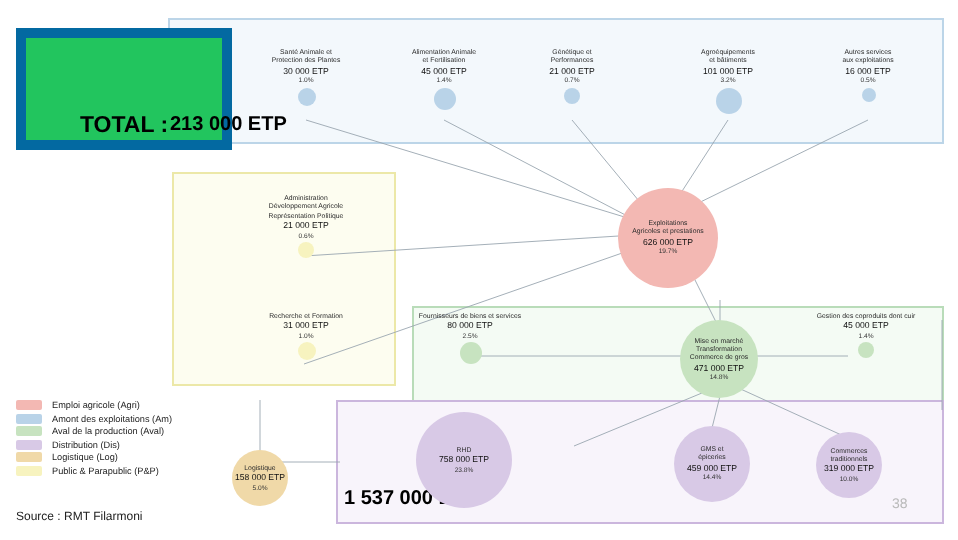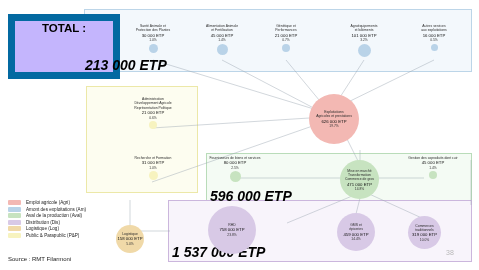--- a/index.html
+++ b/index.html
@@ -16,28 +16,28 @@
   
   .groupbox{position:absolute;box-sizing:border-box;}
   .gb-amont{left:84px;top:9px;width:388px;height:63px;border:1px solid #bcd5e8;background:#f3f8fc;}
   .gb-public{left:86px;top:86px;width:112px;height:107px;border:1px solid #ece8a8;background:#fdfdf0;}
   .gb-aval{left:206px;top:153px;width:266px;height:53px;border:1px solid #b9dcb9;background:#f4fbf4;}
   .gb-dis{left:168px;top:200px;width:304px;height:62px;border:1px solid #cbb6dd;background:#f8f4fb;}
 
   
   .total-box{
     position:absolute;left:8px;top:14px;width:98px;height:51px;
-    border:7px solid #0369a1;background:#c4b5fd;
-    display:flex;align-items:flex-start;justify-content:center;
+    border:5px solid #0369a1;background:#22c55e;
+    display:flex;align-items:flex-end;justify-content:center;
     text-align:center;
   }
   .total-box .txt{font-size:11.5px;font-weight:bold;color:#000;line-height:1.25;}
 
   
-  .gtotal{position:absolute;font-size:14px;font-weight:bold;color:#000;white-space:nowrap;font-style:italic;}
+  .gtotal{position:absolute;font-size:10px;font-weight:bold;color:#000;white-space:nowrap;}
   .gt-amont{left:85px;top:57px;}
   .gt-public{left:88px;top:176px;}
   .gt-aval{left:210px;top:188px;}
   .gt-dis{left:172px;top:244px;}
 
   
   .node{position:absolute;display:flex;flex-direction:column;align-items:center;}
   .node .label{
     font-size:3.4px;line-height:1.28;color:#2a2a2a;text-align:center;
     white-space:nowrap;letter-spacing:0.02px;
@@ -116,21 +116,20 @@
     </g>
   </svg>
 
   <div class="total-box">
     <div class="txt">
       <div>TOTAL :</div>
     </div>
   </div>
 
   <div class="gtotal gt-amont">213 000 ETP</div>
-  <div class="gtotal gt-aval">596 000 ETP</div>
   <div class="gtotal gt-dis">1 537 000 ETP</div>
 
   <div class="node" style="left:122px;top:24px;width:62px;">
     <div class="label">Santé Animale et</div>
     <div class="label">Protection des Plantes</div>
     <div class="val">30 000 ETP</div>
     <div class="pct">1.0%</div>
     <div class="bubble c-amont" style="width:9px;height:9px;margin-top:1px;"></div>
   </div>
 

